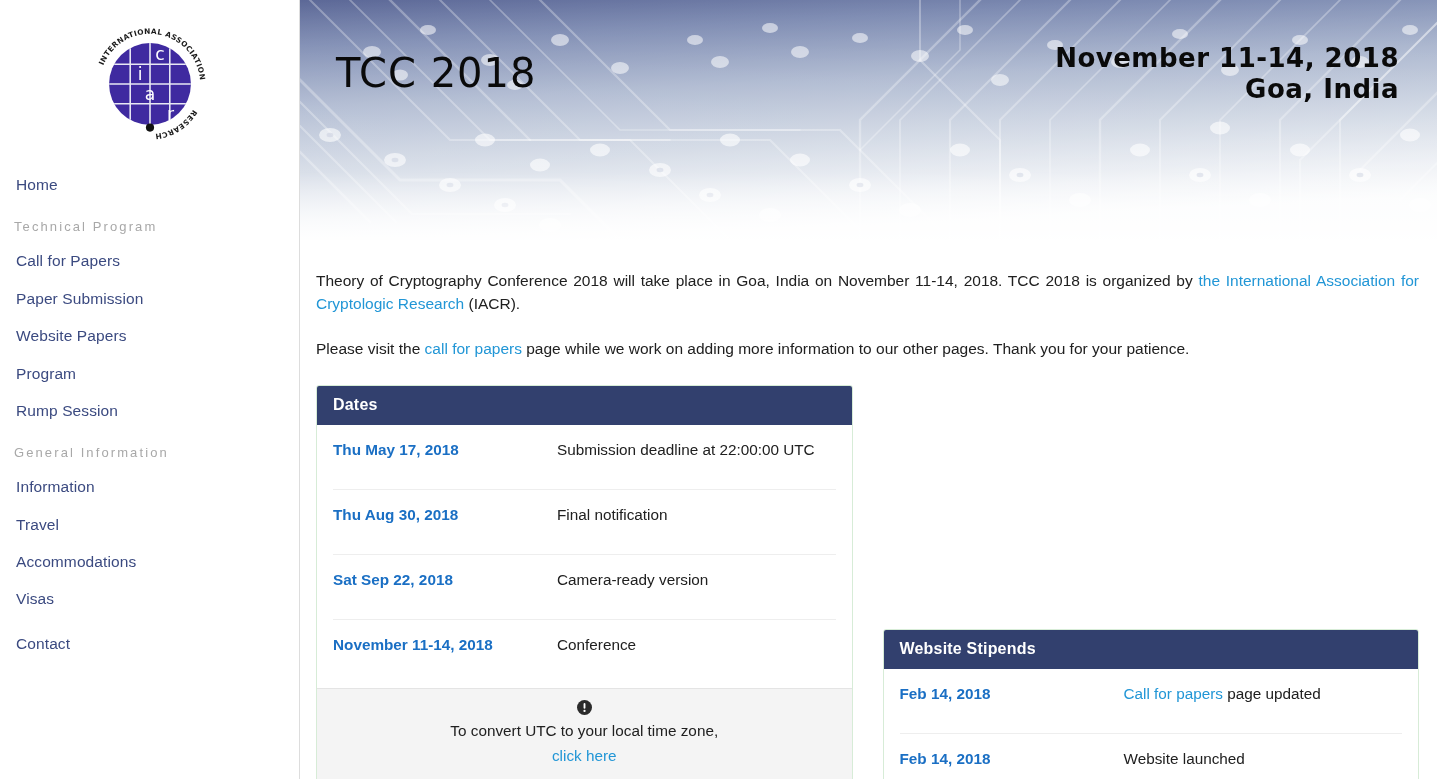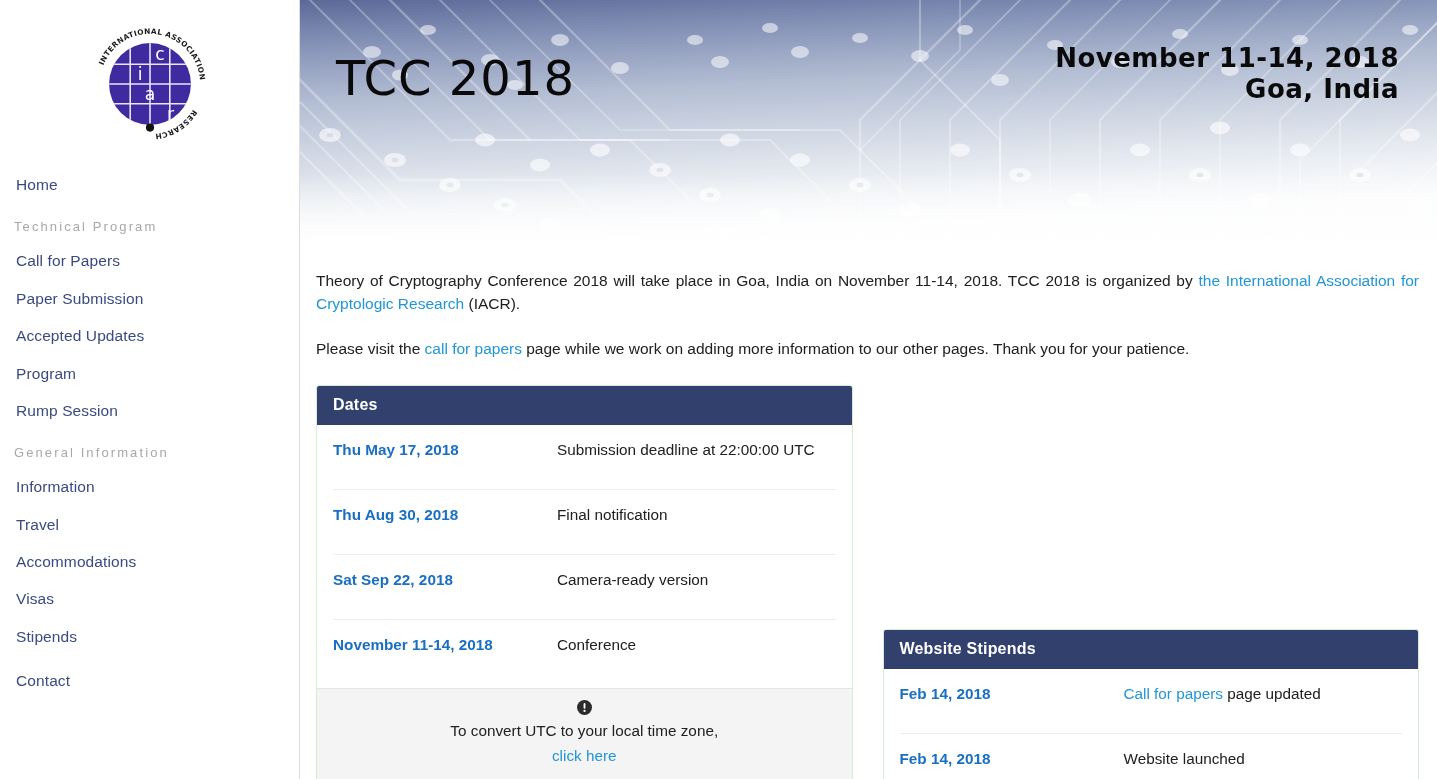--- a/index.html
+++ b/index.html
@@ -51,21 +51,21 @@
   .banner {
     position: relative;
     width: 100%;
     height: 240px;
     overflow: hidden;
   }
   .banner svg { position:absolute; top:0; left:0; width:100%; height:100%; display:block; }
   .banner-title {
     position: absolute;
     left: 36px; top: 50px;
-    font-size: 48px;
+    font-size: 40px;
     font-weight: 400;
     letter-spacing: 1px;
     color: #0a0a0a;
     font-family: "DejaVu Sans", sans-serif;
   }
   .banner-meta {
     position: absolute;
     right: 38px; top: 44px;
     text-align: right;
     color: #0a0a0a;
@@ -172,29 +172,28 @@
         </g>
         <circle cx="100" cy="166" r="6.2" fill="#111111"></circle>
       </svg>
     </div>
 
     <nav class="nav">
       <a class="nav-link" href="#">Home</a>
       <div class="nav-heading">Technical Program</div>
       <a class="nav-link" href="#">Call for Papers</a>
       <a class="nav-link" href="#">Paper Submission</a>
-      <a class="nav-link" href="#">Accepted Updates</a>
+      <a class="nav-link" href="#">Website Papers</a>
       <a class="nav-link" href="#">Program</a>
       <a class="nav-link" href="#">Rump Session</a>
       <div class="nav-heading">General Information</div>
       <a class="nav-link" href="#">Information</a>
       <a class="nav-link" href="#">Travel</a>
       <a class="nav-link" href="#">Accommodations</a>
       <a class="nav-link" href="#">Visas</a>
-      <a class="nav-link" href="#">Stipends</a>
       <div class="nav-gap"></div>
       <a class="nav-link" href="#">Contact</a>
     </nav>
   </aside>
 
   <main class="main">
 
     <div class="banner">
       <svg viewBox="0 0 1137 240" preserveAspectRatio="none">
         <defs>

